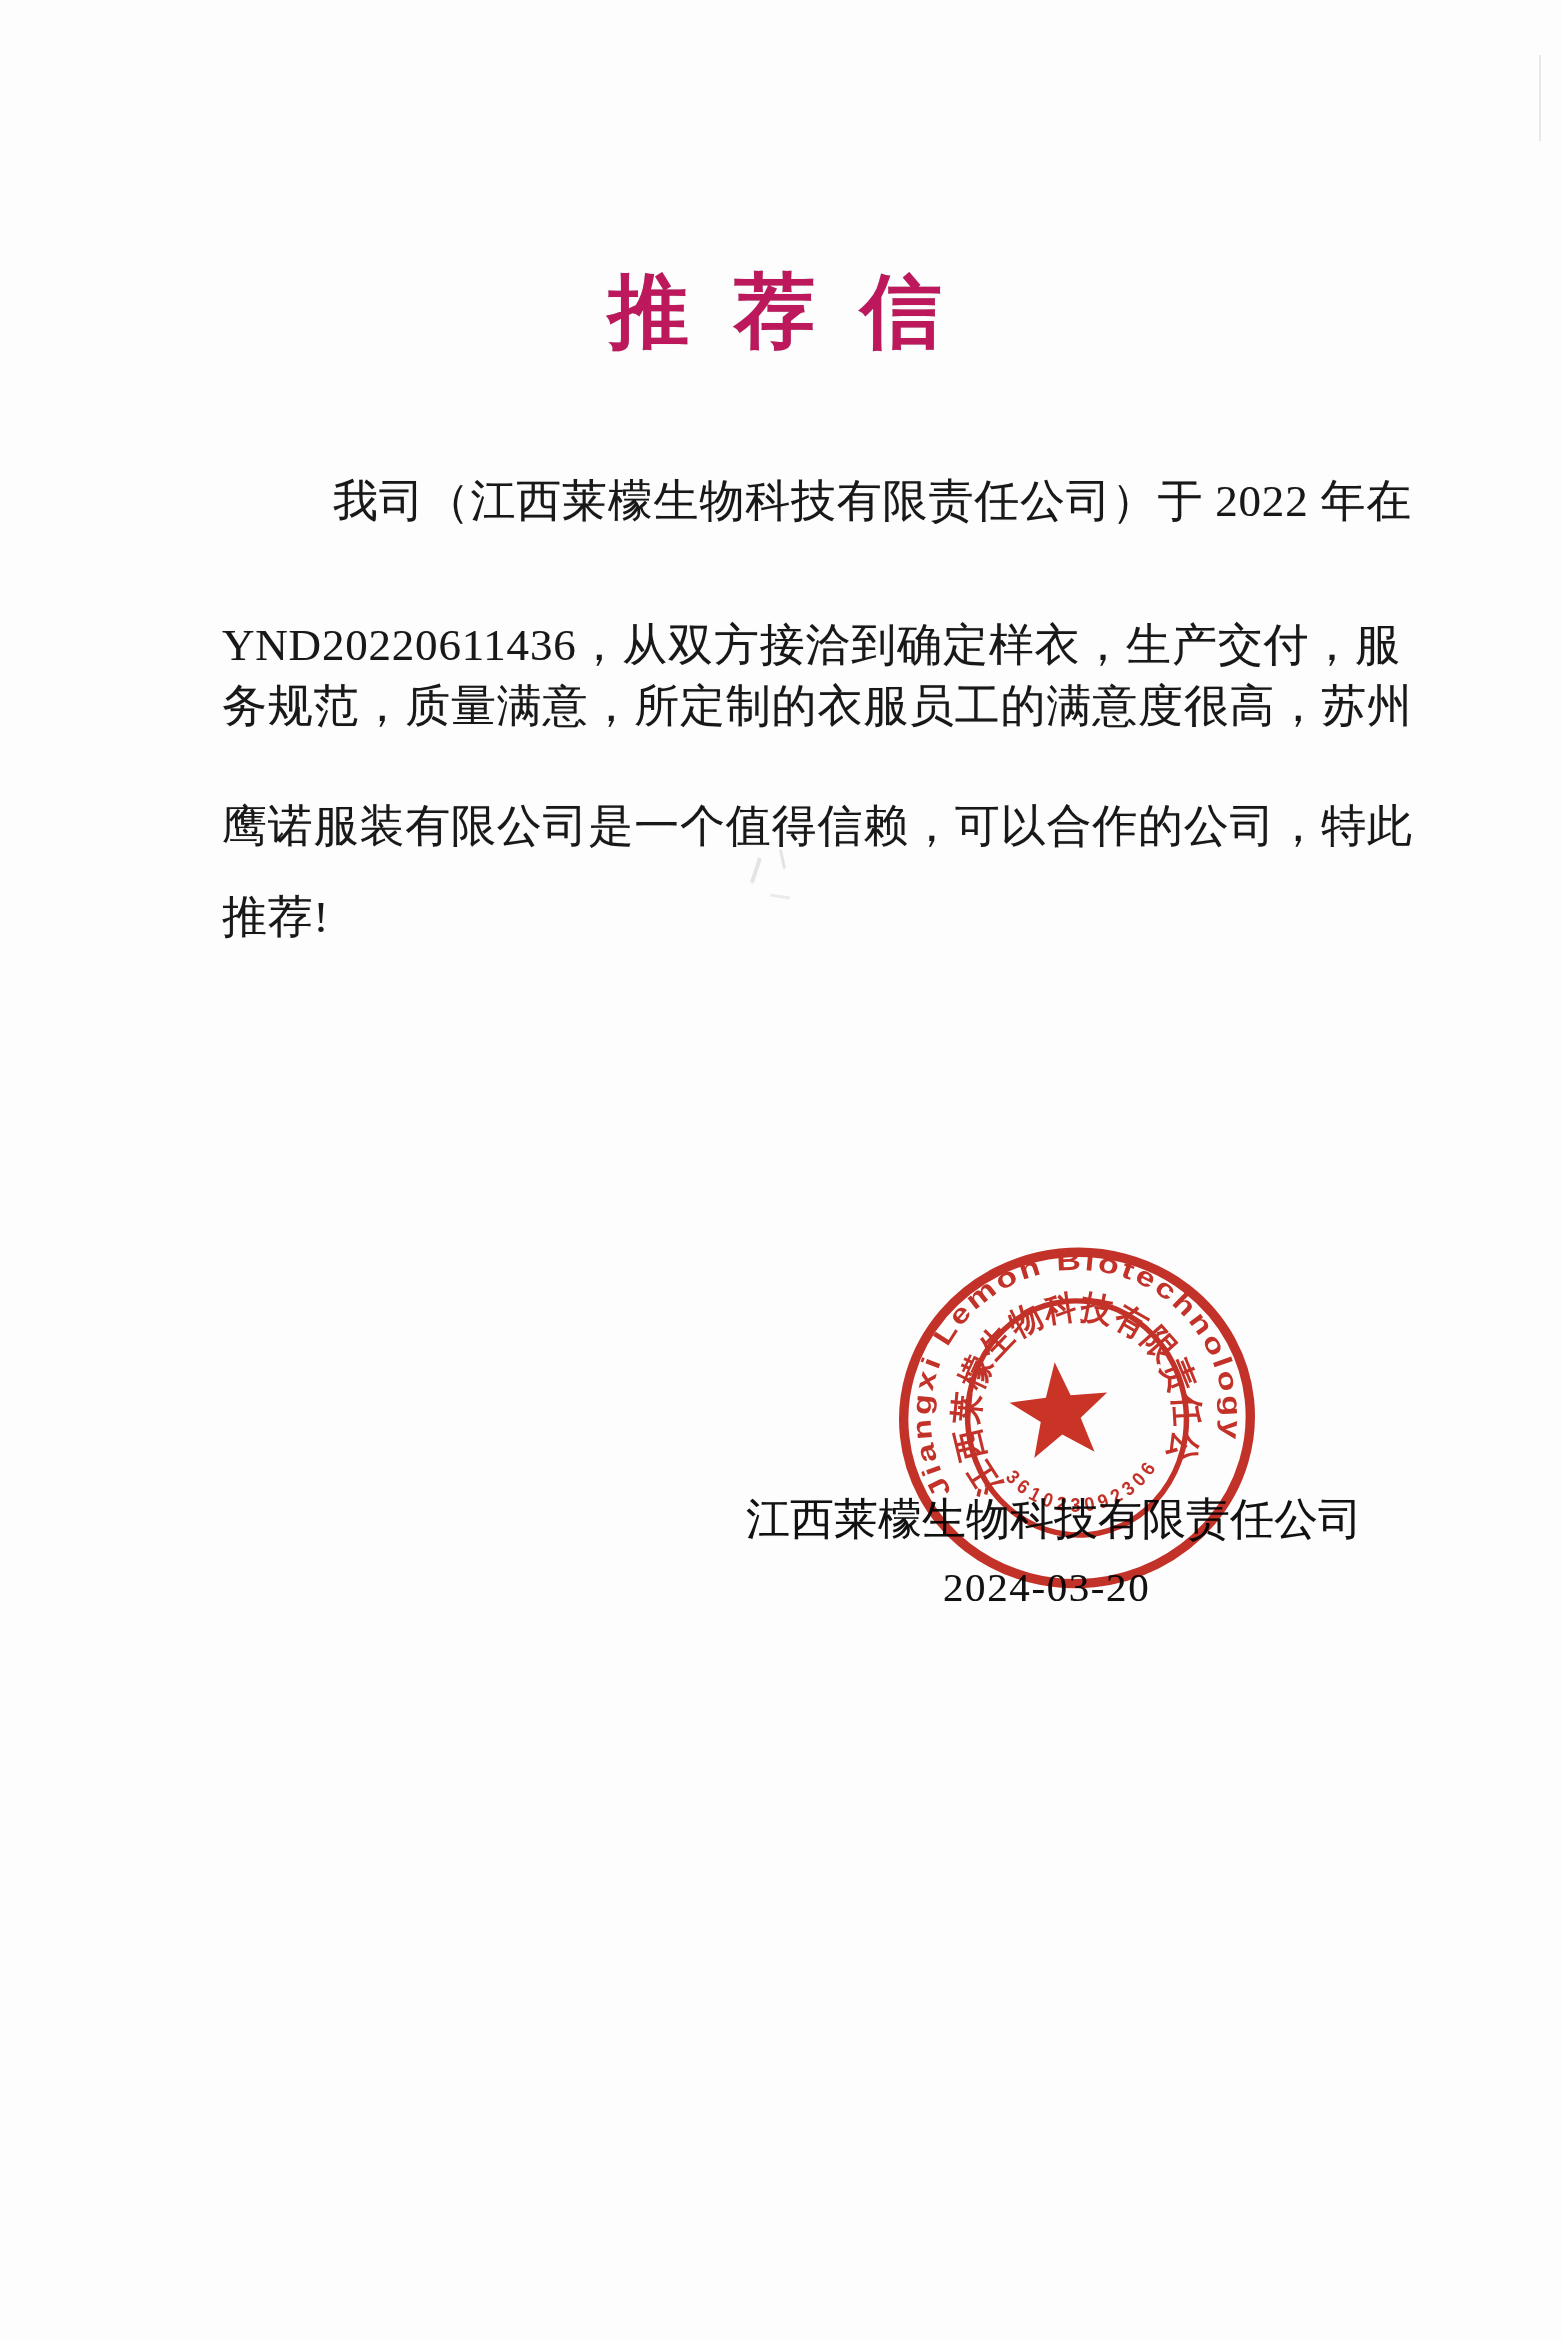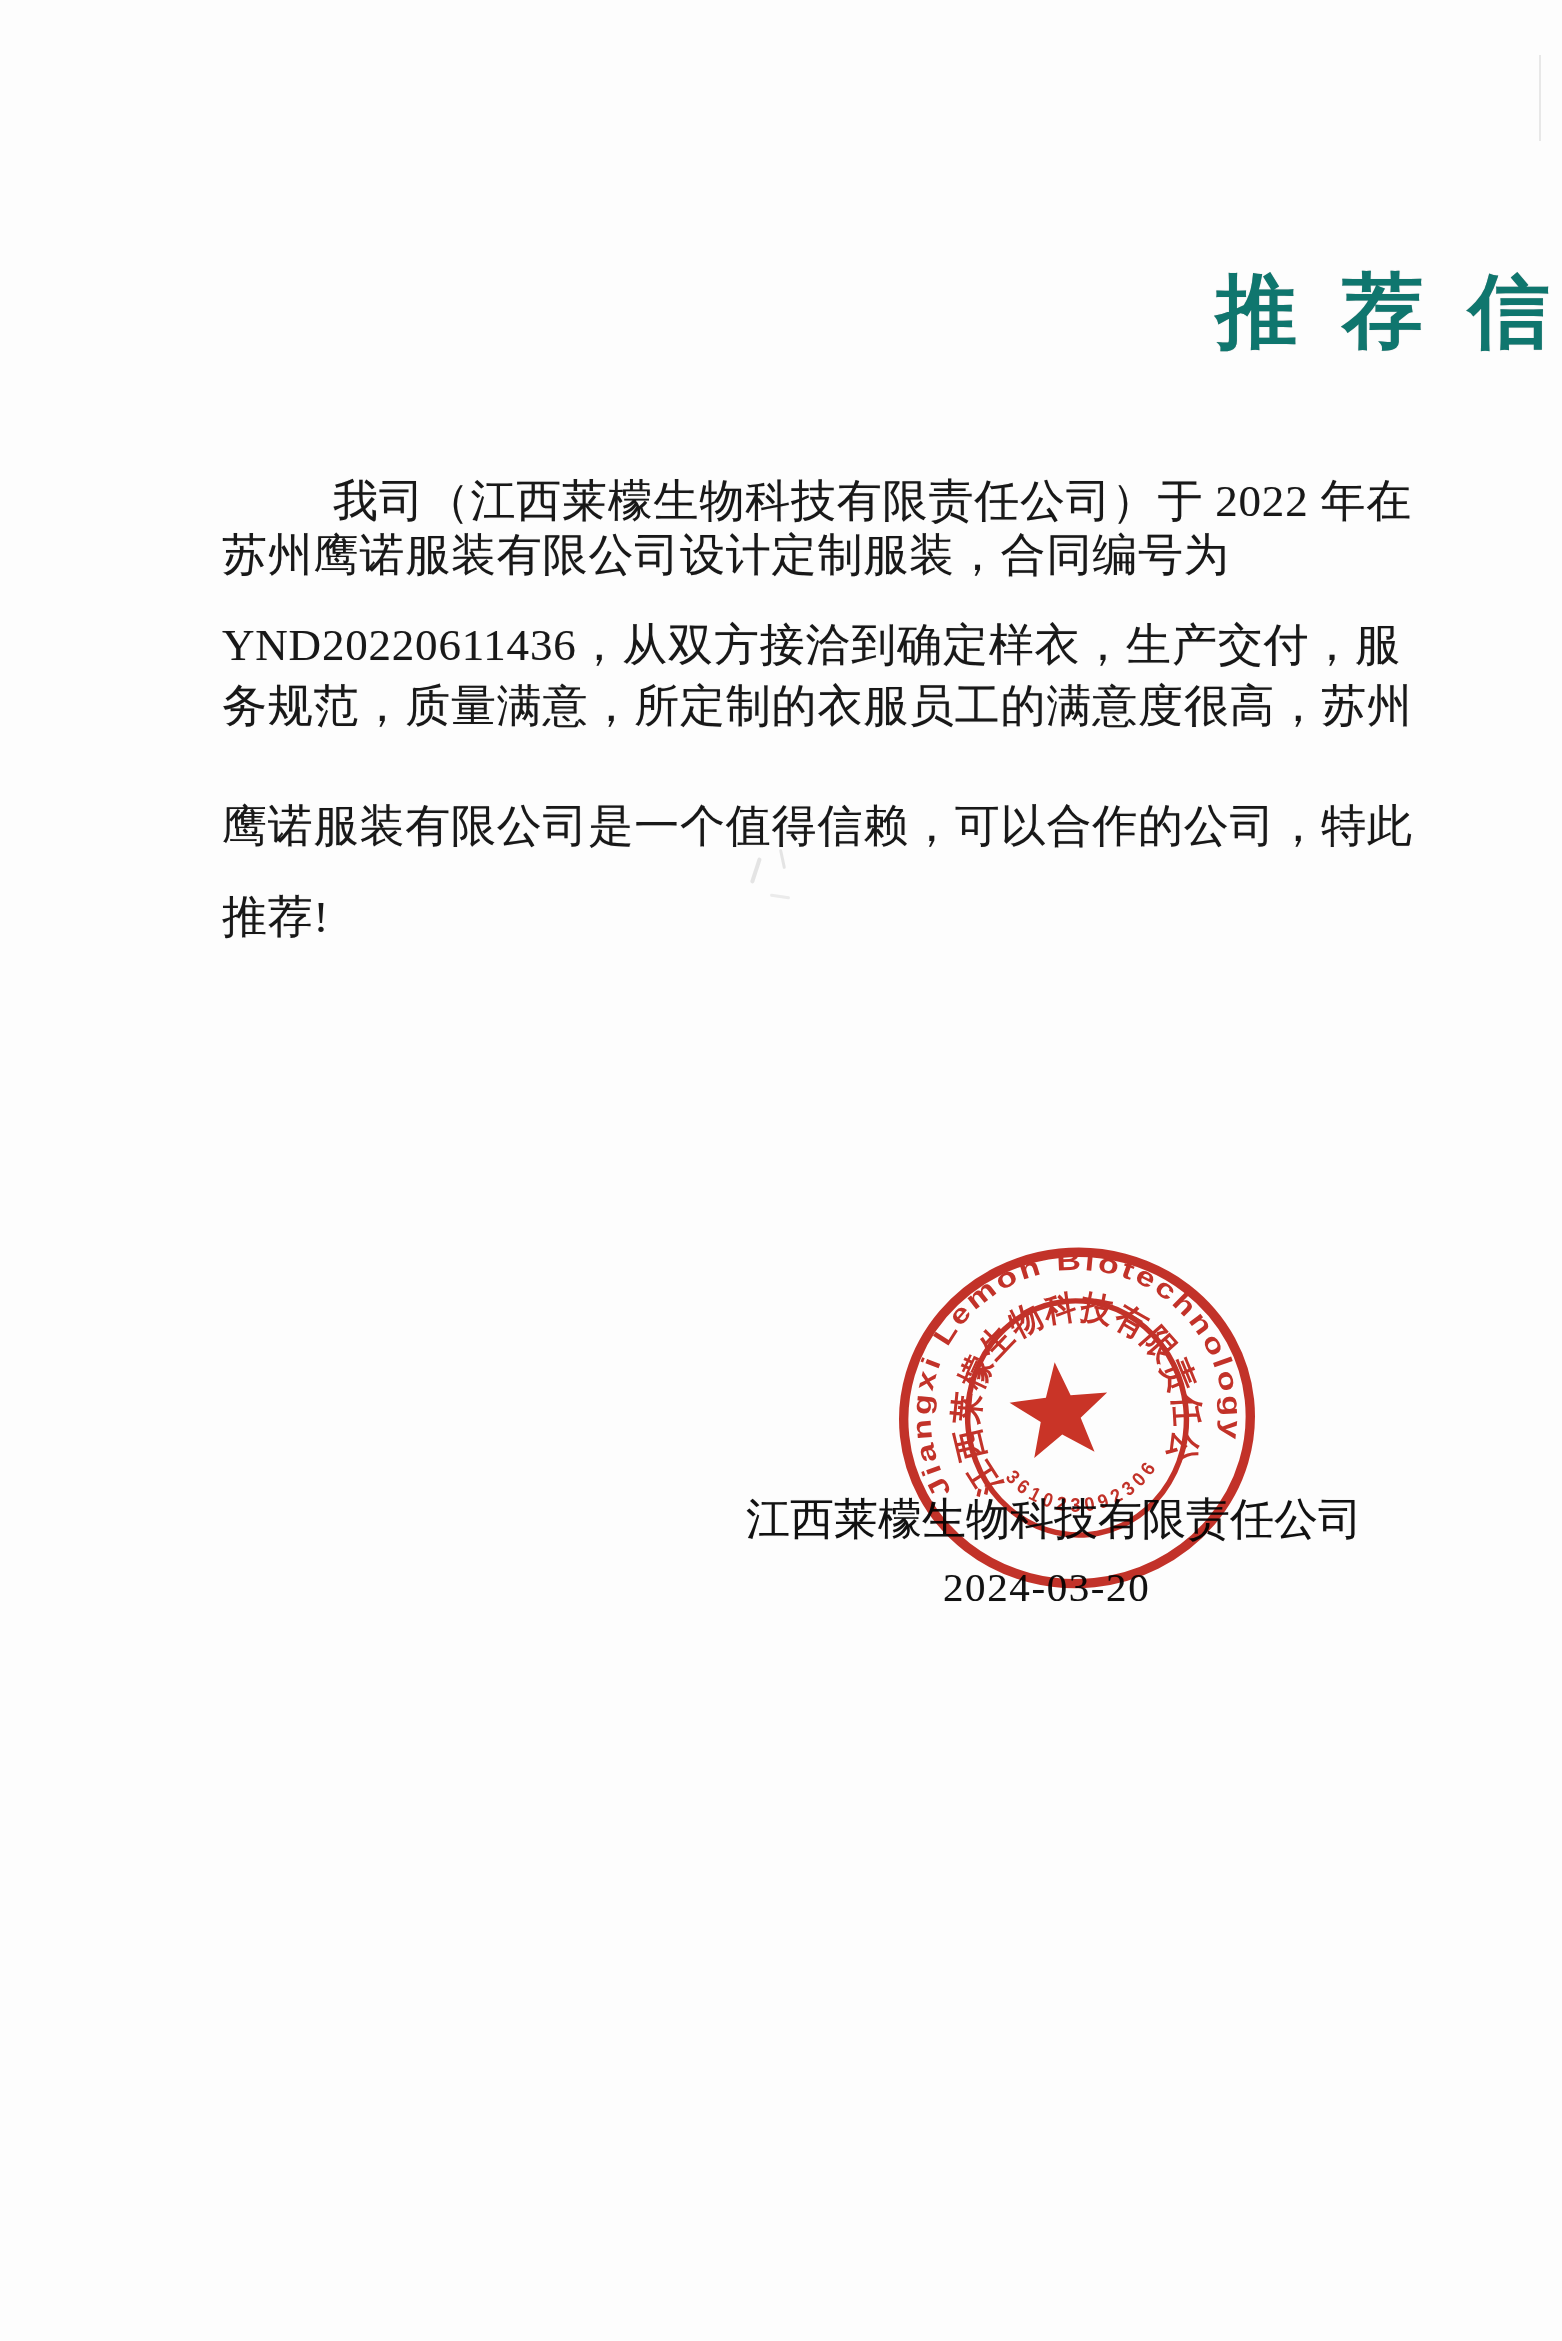--- a/index.html
+++ b/index.html
@@ -6,23 +6,23 @@
   .page{
     position:relative;
     width:1562px;height:2342px;
     background:#fdfdfd;
     overflow:hidden;
     font-family:"Liberation Serif","DejaVu Serif",serif;
     color:#1a1a1a;
   }
   .title{
     position:absolute;top:258px;left:0;width:100%;
-    text-align:right;
+    text-align:center;
     font-size:81px;font-weight:700;letter-spacing:12.5px;
-    color:#0f766e;
+    color:#be185d;
     text-shadow:0 0 0.8px rgba(0,0,0,.35);
     white-space:nowrap;
   }
   .bline{
     position:absolute;left:222px;
     font-size:45px;letter-spacing:0.8px;
     color:#181818;white-space:nowrap;
     text-shadow:0 0 0.8px rgba(0,0,0,.3);
   }
   .bline.indent{left:333px;margin-top:37px;}
@@ -53,21 +53,20 @@
   .smudge.edge{left:1539px;top:55px;width:2.3px;height:86px;opacity:.45;border-radius:0;}
 </style>
 </head>
 <body>
 
 <div class="page">
 
   <div class="title">推 荐 信</div>
 
   <div class="bline indent" style="top:434px">我司（江西莱檬生物科技有限责任公司）于 2022 年在</div>
-  <div class="bline" style="top:525px">苏州鹰诺服装有限公司设计定制服装，合同编号为</div>
   <div class="bline" style="top:615px">YND20220611436，从双方接洽到确定样衣，生产交付，服</div>
   <div class="bline" style="top:676px">务规范，质量满意，所定制的衣服员工的满意度很高，苏州</div>
   <div class="bline" style="top:796px">鹰诺服装有限公司是一个值得信赖，可以合作的公司，特此</div>
   <div class="bline" style="top:887px">推荐!</div>
 
   <div class="smudge s1"></div>
   <div class="smudge s2"></div>
   <div class="smudge s3"></div>
   <div class="smudge edge"></div>
 

